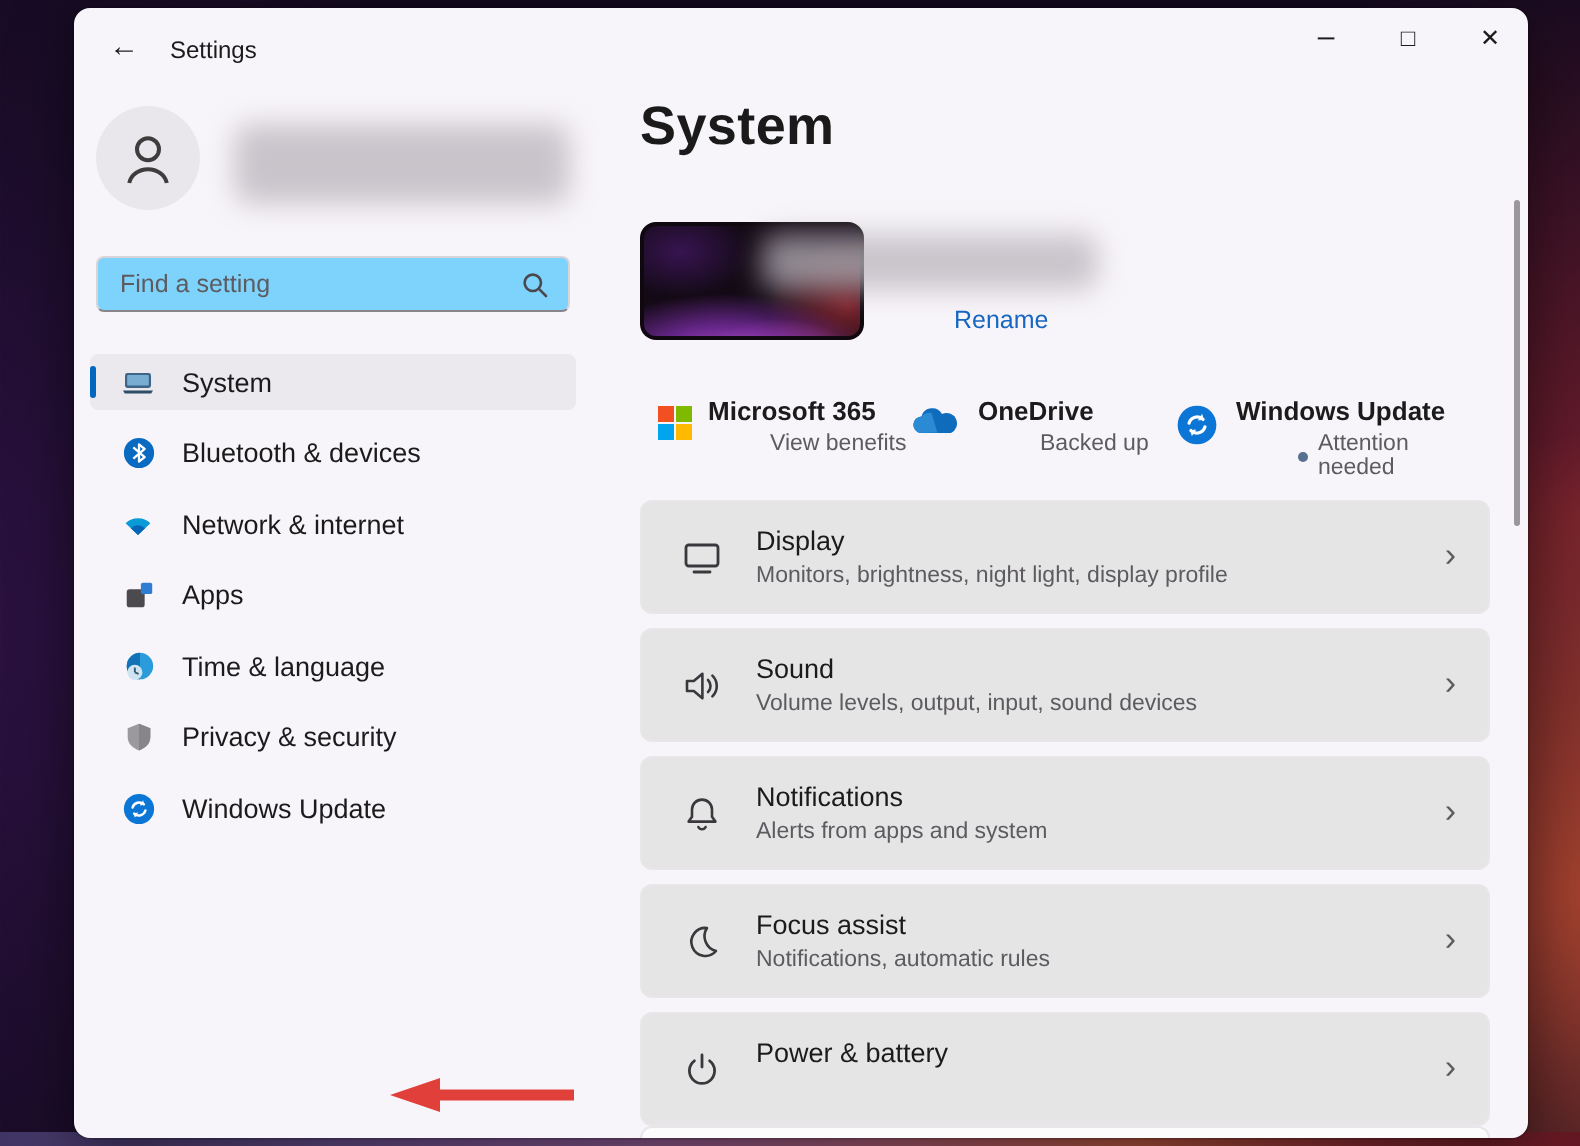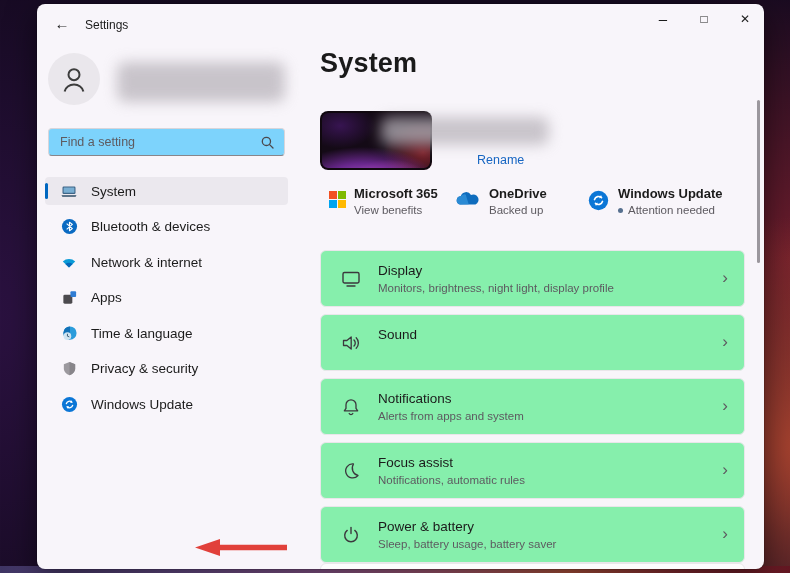--- a/index.html
+++ b/index.html
@@ -57,27 +57,27 @@
   .thumb { position:absolute; left:283px; top:107px; width:112px; height:59px; border-radius:8px;
     background:
       radial-gradient(90% 75% at 38% 115%, rgba(181,84,214,.95) 0%, rgba(131,48,178,.75) 35%, rgba(60,20,80,0) 72%),
       radial-gradient(60% 60% at 62% 118%, rgba(236,94,146,.9) 0%, rgba(236,94,146,0) 60%),
       radial-gradient(55% 80% at 92% 70%, rgba(150,40,48,.8) 0%, rgba(150,40,48,0) 65%),
       radial-gradient(45% 55% at 18% 25%, rgba(90,30,140,.5) 0%, rgba(90,30,140,0) 70%),
       #140a16;
     box-shadow:inset 0 0 0 2px #10080f; }
   .rename { position:absolute; left:404px; top:149px; font-size:12.5px; color:#1766c2; cursor:pointer;margin-left:36px; }
   .status-row { position:absolute; left:283px; top:182px; width:425px; height:40px; }
-  .status-item { position:absolute; top:0; display:flex;justify-content:flex-end; }
+  .status-item { position:absolute; top:12px; display:flex;justify-content:flex-end; }
   .st-ico { width:26px; margin-top:4px; flex:0 0 26px; }
   .st-txt .t { font-size:13px; font-weight:bold; color:#1b1b1b; }
-  .st-txt .s { font-size:11.5px; color:#5d5a60; margin-top:3px; display:flex; align-items:center; }
+  .st-txt .s { font-size:11.5px; color:#5d5a60; margin-top:3px; display:flex; align-items:center;margin-left:31px; }
   .dot { width:5px; height:5px; border-radius:50%; background:#57708f; margin-right:5px; display:inline-block; }
   .cards { position:absolute; left:283px; top:246px; width:425px; }
-  .card { position:relative; width:425px; height:57px; margin-bottom:7px; background:#86efac;
+  .card { position:relative; width:425px; height:57px; margin-bottom:7px; background:#e5e5e5;
     border:1px solid #e9e6ea; border-radius:6px; cursor:pointer; }
   .card-ico { position:absolute; left:19px; top:17px; }
   .card-t { position:absolute; left:57px; top:12px; font-size:13.5px; color:#1b1b1b; }
   .card-s { position:absolute; left:57px; top:31px; font-size:11.5px; color:#5d5a60; }
   .chev { position:absolute; right:16px; top:50%; transform:translateY(-54%); font-size:17px; color:#5d5a60; }
   .card-partial { position:absolute; left:283px; top:559px; width:425px; height:10px; background:#fdfcfd;
     border:1px solid #e9e6ea; border-radius:6px 6px 0 0; }
   .scrollbar { position:absolute; left:720px; top:96px; width:2.5px; height:163px; background:#9b979d; border-radius:2px; }
   .red-arrow { position:absolute; left:193px; top:537px; width:100px; height:21px; }
 </style>
@@ -263,20 +263,21 @@
 
     <div class="card">
       <span class="card-ico">
         <svg width="22" height="22" viewBox="0 0 22 22">
             <path d="M3.5 8.5 v5 h3.4 l4.3 3.6 V4.9 L6.9 8.5 Z" fill="none" stroke="#3b383d" stroke-width="1.3" stroke-linejoin="round"></path>
             <path d="M14 8 a4.2 4.2 0 0 1 0 6" fill="none" stroke="#3b383d" stroke-width="1.3" stroke-linecap="round"></path>
             <path d="M16.2 5.8 a7.3 7.3 0 0 1 0 10.4" fill="none" stroke="#3b383d" stroke-width="1.3" stroke-linecap="round"></path>
           </svg>
       </span>
       <div class="card-t">Sound</div>
+      <div class="card-s">Volume levels, output, input, sound devices</div>
       <span class="chev">›</span>
     </div>
 
     <div class="card">
       <span class="card-ico">
         <svg width="22" height="22" viewBox="0 0 22 22">
             <path d="M11 3.8 a5 5 0 0 1 5 5 v3.6 l1.7 2.4 H4.3 L6 12.4 V8.8 a5 5 0 0 1 5-5 Z" fill="none" stroke="#3b383d" stroke-width="1.3" stroke-linejoin="round"></path>
             <path d="M9.2 17.5 a2 2 0 0 0 3.6 0" fill="none" stroke="#3b383d" stroke-width="1.3" stroke-linecap="round"></path>
           </svg>
       </span>
@@ -297,21 +298,20 @@
     </div>
 
     <div class="card">
       <span class="card-ico">
         <svg width="22" height="22" viewBox="0 0 22 22">
             <path d="M7.2 6.4 a6.3 6.3 0 1 0 7.6 0" fill="none" stroke="#3b383d" stroke-width="1.4" stroke-linecap="round"></path>
             <line x1="11" y1="3.5" x2="11" y2="9.5" stroke="#3b383d" stroke-width="1.4" stroke-linecap="round"></line>
           </svg>
       </span>
       <div class="card-t">Power &amp; battery</div>
-      <div class="card-s">Sleep, battery usage, battery saver</div>
       <span class="chev">›</span>
     </div>
   </div>
 
   <div class="card-partial"></div>
   <div class="scrollbar"></div>
 </div>
 
 <svg class="red-arrow" viewBox="0 0 100 21">
   <line x1="24" y1="10.5" x2="94" y2="10.5" stroke="#e1403a" stroke-width="5.5"></line>

